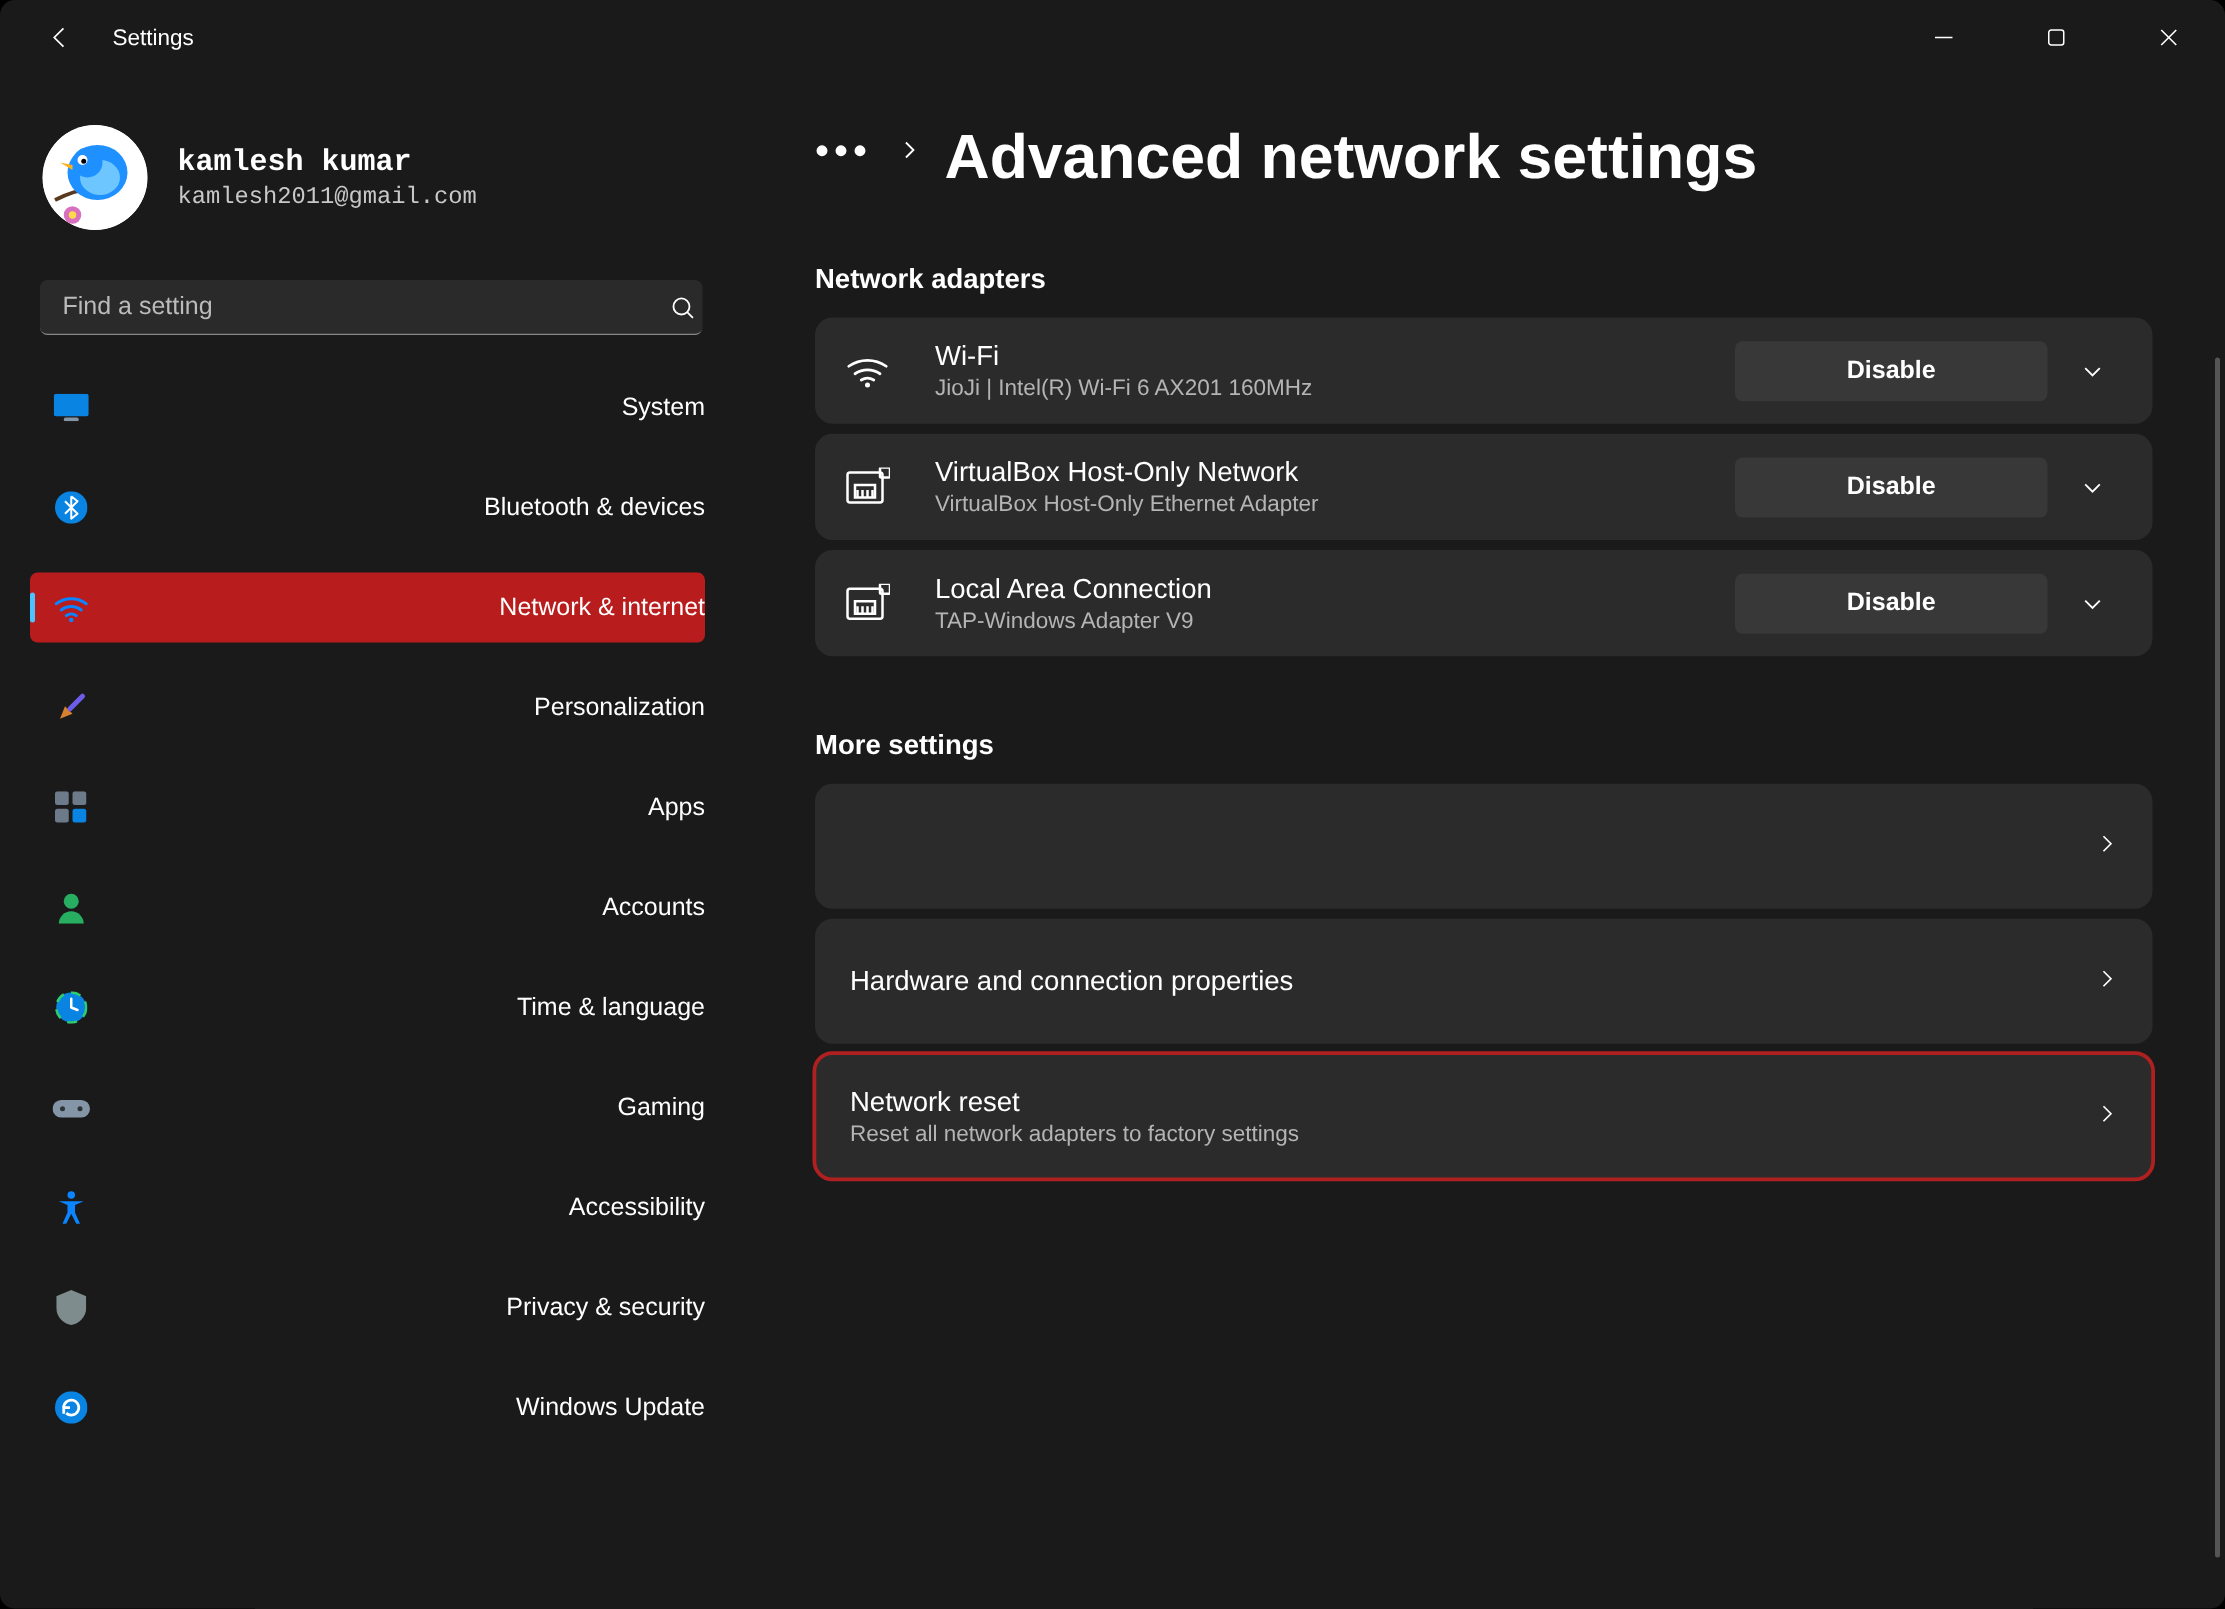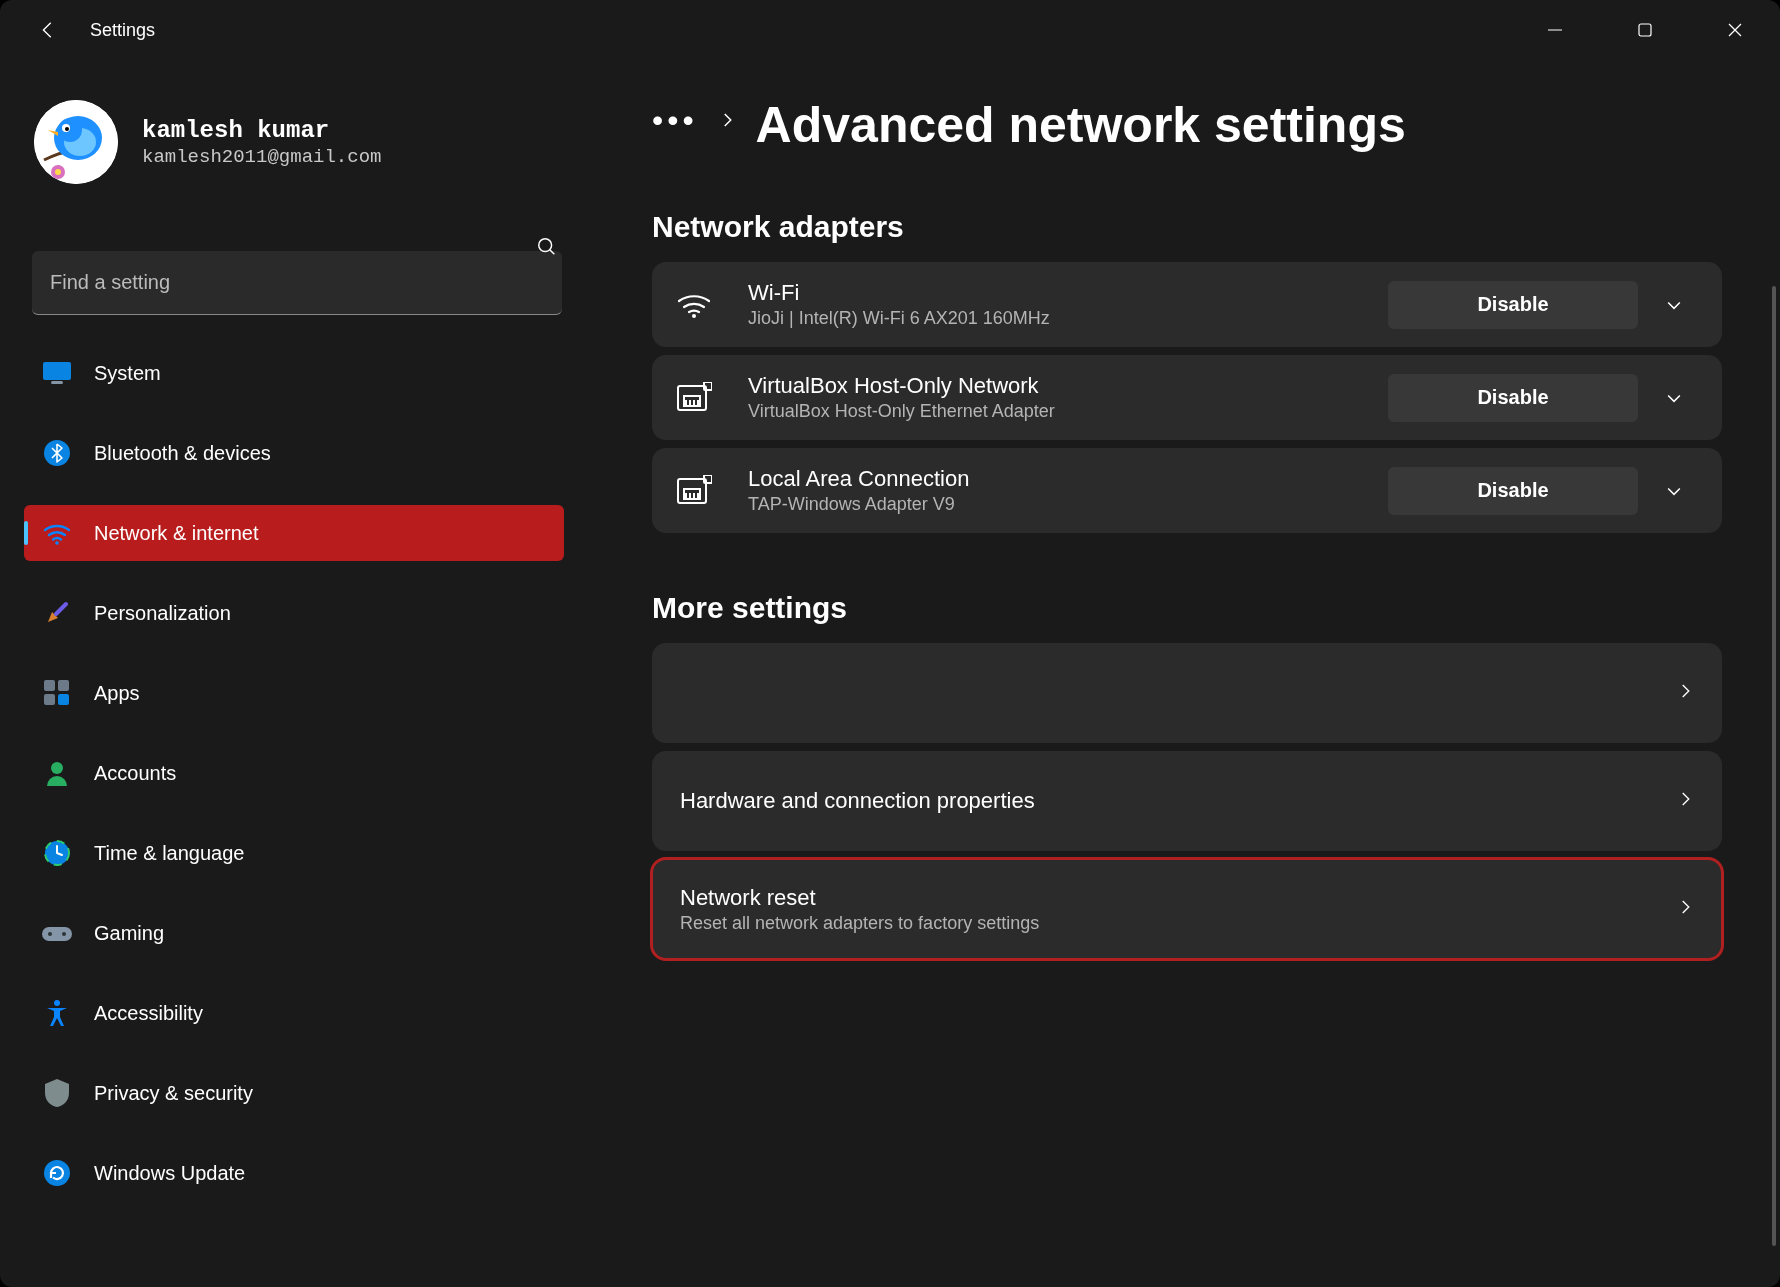--- a/index.html
+++ b/index.html
@@ -71,48 +71,48 @@
     position: relative;
   }
   .profile-text .name { font-size: 24px; font-weight: 600; }
   .profile-text .email { font-size: 19px; color: #c8c8c8; margin-top: 2px; }
 
   .search-wrap {
     position: relative;
     margin: 0 8px 30px 8px;
   }
   .search {
-    width: 530px; height: 64px;
+    width: 530px; height: 44px;
     border-radius: 6px;
     background: #2a2a2a;
     border: none;
     border-bottom: 1.5px solid #888;
     color: #ddd;
     font-size: 20px;
     padding: 0 52px 0 18px;
     outline: none;
-    margin-top: 27px;
   }
   .search::placeholder { color: #bbb; }
   .search-icon {
     position: absolute; right: 20px; top: 12px;
     color: #fff;
   }
 
   .nav { display: flex; flex-direction: column; }
   .nav-item {
     height: 56px;
     display: flex; align-items: center;
     padding-left: 18px;
     border-radius: 6px;
     font-size: 20px;
     cursor: pointer;
     position: relative;
     width: 540px;
     margin-bottom: 24px;
+    justify-content: space-between;
   }
   .nav-item.active { background: #b91c1c; }
   .nav-item.active::before {
     content: "";
     position: absolute;
     left: 0; top: 16px; bottom: 16px;
     width: 4px; border-radius: 2px;
     background: #4cc2ff;
   }
   .nav-icon {
@@ -147,21 +147,21 @@
   }
   .chev {
     padding-bottom: 6px;
   }
   .page-title {
     font-size: 50px;
     font-weight: 600;
   }
 
   .section-title {
-    font-size: 30px;
+    font-size: 22px;
     font-weight: 600;
     margin-bottom: 18px;
   }
   .section-title.more { margin-top: 58px; }
 
   .card {
     width: 1070px;
     background: #2b2b2b;
     border-radius: 14px;
     display: flex;

